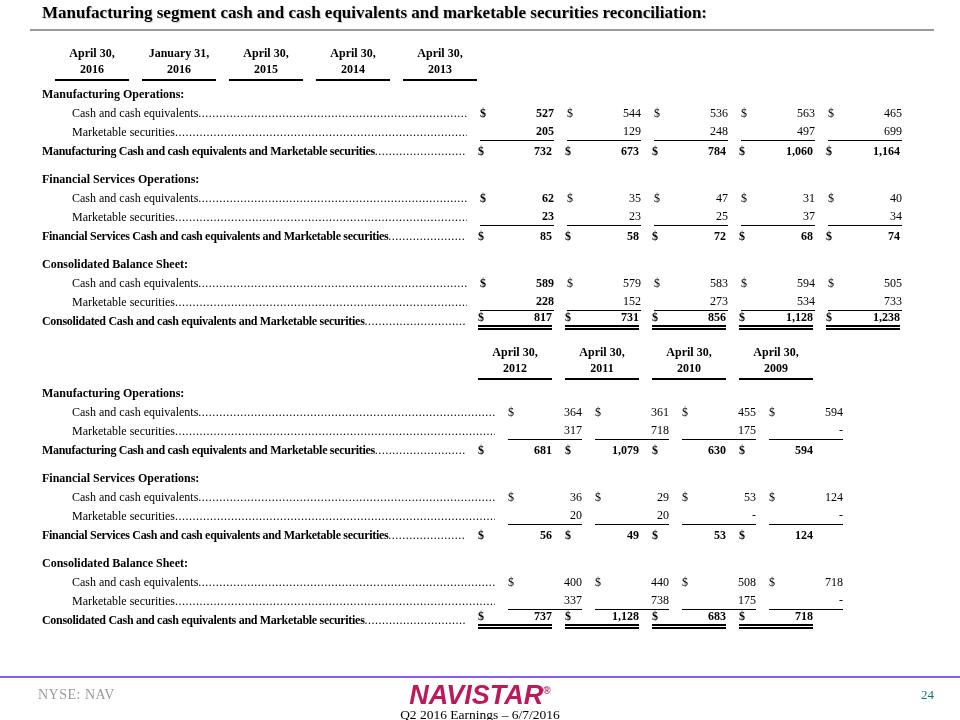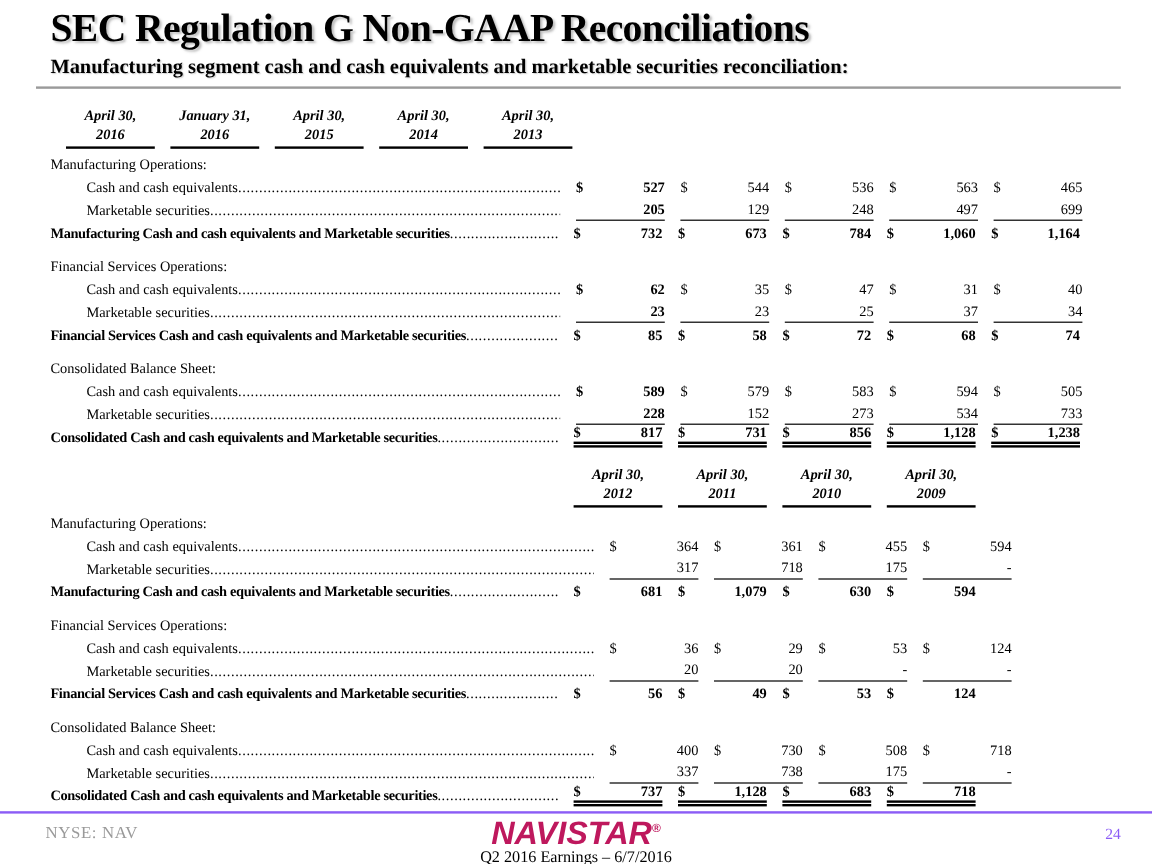--- a/index.html
+++ b/index.html
@@ -19,54 +19,53 @@
 
   .tables{margin:12px 0 0 42px;font-size:12px;line-height:1.1;}
   .fin-table{width:860px;}
   .fin-table.second{margin-top:12px;}
 
   .trow{display:flex;align-items:flex-end;height:19px;}
   .trow.head{height:38px;}
 
   .lbl-col{width:423px;display:flex;align-items:baseline;overflow:hidden;padding-bottom:2px;}
   .lbl-col.detail{padding-left:30px;}
-  .lbl-col.sect{font-weight:normal;}
+  .lbl-col.sect{font-weight:bold;}
   .lbl-col.boldlbl span{font-weight:bold;letter-spacing:-0.3px;}
   .lbl-col span{white-space:nowrap;flex-shrink:0;}
   .leader{flex:1 1 auto;overflow:hidden;white-space:nowrap;}
   .leader::after{content:"......................................................................................................................................................";letter-spacing:0.5px;}
 
   .money{
     width:74px;margin-left:13px;display:flex;justify-content:space-between;
     align-items:flex-end;padding-bottom:2px;flex-shrink:0;
   }
   .money.rule{border-bottom:1.5px solid #000;}
   .money.dbl{border-bottom:5px double #000;padding-bottom:1px;}
   .money.b{font-weight:bold;}
   .money.headcell{flex-direction:column;justify-content:flex-end;align-items:center;
     border-bottom:2px solid #000;font-weight:bold;padding-bottom:2px;}
-  .hl{line-height:16px;text-align:left;white-space:nowrap;font-style:italic;}
+  .hl{line-height:16px;text-align:left;white-space:nowrap;}
   .notecell{font-style:italic;font-size:11px;font-weight:normal;}
 
   .footer{position:absolute;left:0;right:0;bottom:0;height:42px;border-top:2px solid #8b5cf6;background:#fff;}
   .ticker{position:absolute;left:38px;top:9px;font-size:14px;color:#9a9a9a;letter-spacing:0.5px;}
-  .pagenum{position:absolute;right:26px;top:9px;font-size:13px;color:#8b5cf6;}
+  .pagenum{position:absolute;right:26px;top:9px;font-size:13px;color:#0f766e;}
   .logo-wrap{position:absolute;left:0;right:0;top:1px;display:flex;flex-direction:column;align-items:center;}
   .logo{
     font-family:"Liberation Sans","DejaVu Sans",sans-serif;
     font-weight:bold;font-style:italic;font-size:27px;line-height:24px;color:#be185d;letter-spacing:0px;
   }
   .logo sup{font-size:10px;font-style:normal;vertical-align:10px;}
   .caption{font-size:13.5px;color:#000;border-bottom:2px solid #555;padding:0 44px 1px 44px;line-height:15px;}
 </style>
 </head>
 <body>
 
 <div class="slide">
-  <div class="title">SEC Regulation G Non-GAAP Reconciliations</div>
   <div class="subtitle">Manufacturing segment cash and cash equivalents and marketable securities reconciliation:</div>
   <div class="rule-top"></div>
 
   <div class="tables">
     <div class="fin-table">
         <div class="trow head">
           <div class="money headcell">
             <div class="hl">April 30,</div>
             <div class="hl">2016</div>
           </div>
@@ -508,21 +507,21 @@
           <div class="lbl-col detail">
             <span>Cash and cash equivalents</span>
             <div class="leader"></div>
           </div>
           <div class="money">
             <div class="cur">$</div>
             <div class="val">400</div>
           </div>
           <div class="money">
             <div class="cur">$</div>
-            <div class="val">730</div>
+            <div class="val">440</div>
           </div>
           <div class="money">
             <div class="cur">$</div>
             <div class="val">508</div>
           </div>
           <div class="money">
             <div class="cur">$</div>
             <div class="val">718</div>
           </div>
         </div>

